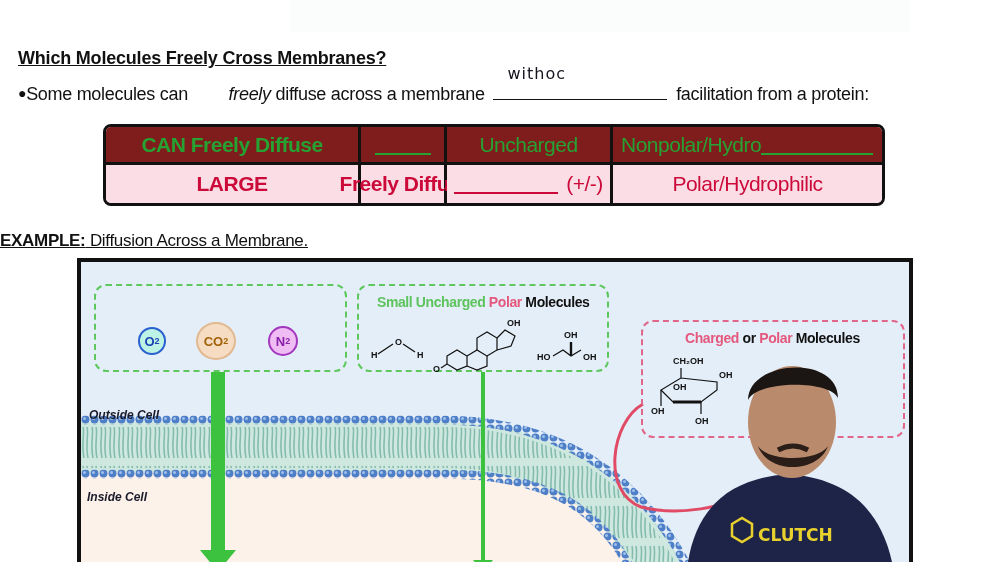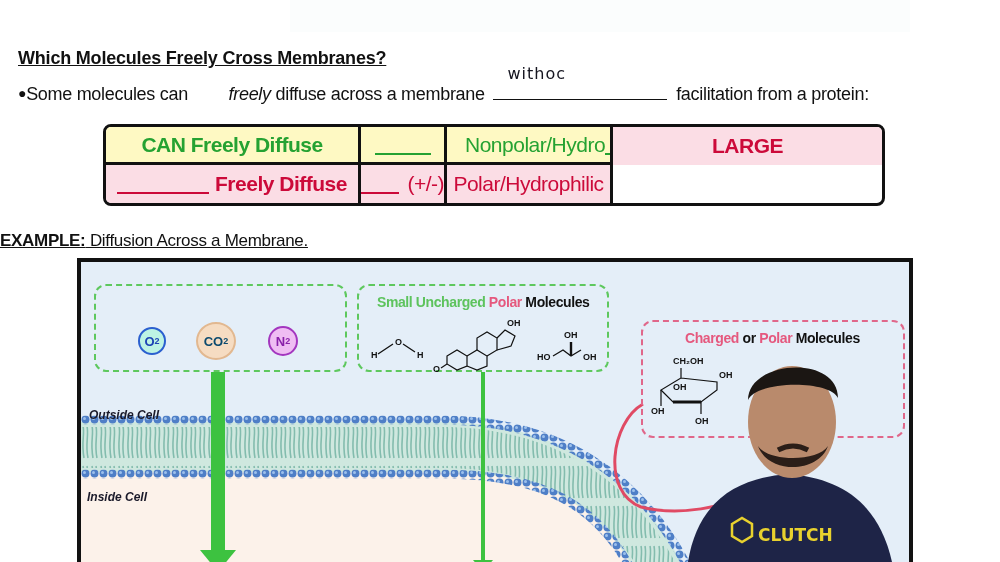--- a/index.html
+++ b/index.html
@@ -11,25 +11,25 @@
   .title { position: absolute; left: 18px; top: 48px; font-size: 18px; font-weight: bold; text-decoration: underline; letter-spacing: -0.2px; }
   .intro { position: absolute; left: 18px; top: 84px; font-size: 18px; letter-spacing: -0.3px; white-space: nowrap; }
   .intro .bullet { font-size: 14px; position: relative; top: -2px; }
   .intro em { font-style: italic; margin-left: 36px; }
   .blank-line { display: inline-block; width: 174px; border-bottom: 1.5px solid #111; height: 16px; position: relative; vertical-align: baseline; margin: 0 4px; }
   .handwriting { position: absolute; left: 14px; top: -20px; font-family: "DejaVu Sans", sans-serif; font-size: 16px; color: #151520; letter-spacing: 1px; font-weight: normal; }
 
   .facts-table { position: absolute; left: 103px; top: 124px; width: 782px; height: 82px; border: 3px solid #111; border-radius: 8px; overflow: hidden; display: grid; grid-template-columns: 255px 86px 166px 1fr; grid-template-rows: 1fr 1fr; }
   .cell { display: flex; align-items: center; justify-content: center; font-size: 21px; border-right: 3px solid #111; letter-spacing: -0.5px; white-space: nowrap; }
   .cell:nth-child(4n) { border-right: none; }
-  .row1 { background: #fef9c3; color: #25a232; border-bottom: 3px solid #111; }
+  .row1 { background: #7f1d1d; color: #25a232; border-bottom: 3px solid #111; }
   .row2 { background: #fbdde5; color: #cc0a3a; }
   .bold { font-weight: bold; }
   .u-blank { display: inline-block; border-bottom: 2px solid currentColor; height: 20px; }
-  .cell.left { justify-content: flex-start; padding-left: 18px; }
+  .cell.left { justify-content: flex-start; padding-left: 8px; }
 
   .example { position: absolute; left: 0; top: 231px; font-size: 17px; letter-spacing: -0.3px; text-decoration: underline; }
   .example b { font-weight: bold; }
 
   .diagram { position: absolute; left: 77px; top: 258px; width: 836px; height: 320px; border: 4px solid #111; background: #e4eef8; overflow: hidden; }
 
   .dash-box { position: absolute; border: 2.5px dashed #5ec85e; border-radius: 12px; }
   .dash-box.pink { border-color: #e0678a; }
   .box-title { position: absolute; font-size: 14px; font-weight: bold; letter-spacing: -0.4px; white-space: nowrap; }
   .g { color: #5dc35d; } .p { color: #e5587e; } .k { color: #111; }
@@ -52,20 +52,21 @@
   <span class="bullet">●</span><span>Some molecules can </span><em>freely</em><span> diffuse across a membrane</span>
   <span class="blank-line"><span class="handwriting">withoc</span></span>
   <span>facilitation from a protein:</span>
 </div>
 
 <div class="facts-table">
   <div class="cell row1 bold">CAN Freely Diffuse</div>
   <div class="cell row1">
       <span class="u-blank" style="width:56px"></span>
     </div>
+  <div class="cell row1">Uncharged</div>
   <div class="cell row1 left">
       <span>Nonpolar/Hydro</span>
       <span class="u-blank" style="width:112px"></span>
     </div>
 
   <div class="cell row2 bold">LARGE</div>
   <div class="cell row2 bold">
       <span class="u-blank" style="width:92px;margin-right:6px"></span>
       <span>Freely Diffuse</span>
     </div>
@@ -103,21 +104,21 @@
     <polygon points="392,298 412,298 402,310" fill="#3dc240"></polygon>
 
     <path d="M562 142 C530 160,520 230,560 245 C600 255,640 245,680 230" stroke="#e04a64" stroke-width="3" fill="none"></path>
   </svg>
 
   <div class="dash-box" style="left:13px;top:22px;width:253px;height:88px">
     <div class="mol" style="left:42px;top:41px;width:28px;height:28px;background:#bdf3e4;border:2px solid #2a5fcf;color:#1d44b5">
         <span>O</span>
         <sub>2</sub>
       </div>
-    <div class="mol" style="left:100px;top:36px;width:40px;height:38px;background:#f6dcc2;border:2px solid #e2b890;color:#0c4a6e">
+    <div class="mol" style="left:100px;top:36px;width:40px;height:38px;background:#f6dcc2;border:2px solid #e2b890;color:#a16207">
         <span>CO</span>
         <sub>2</sub>
       </div>
     <div class="mol" style="left:172px;top:40px;width:30px;height:30px;background:#efbdf3;border:2px solid #a336bf;color:#8a21aa">
         <span>N</span>
         <sub>2</sub>
       </div>
   </div>
 
   <div class="dash-box" style="left:276px;top:22px;width:252px;height:88px">

